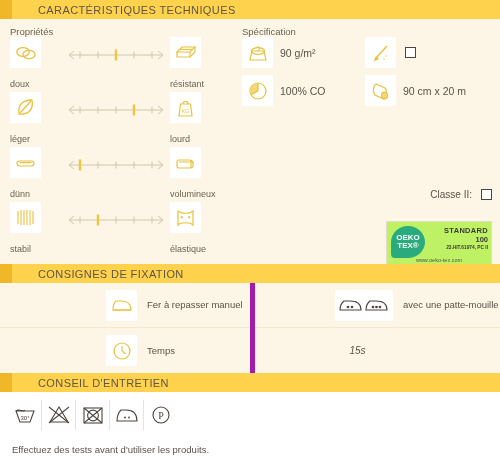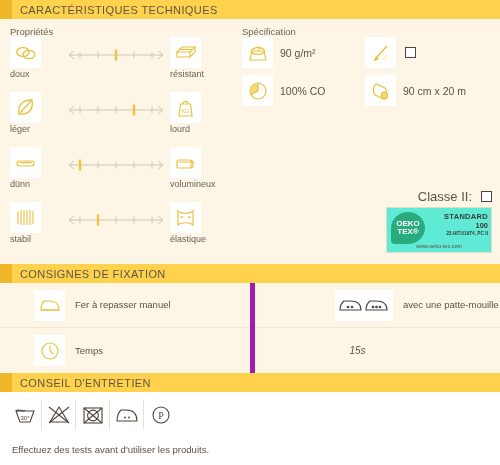--- a/index.html
+++ b/index.html
@@ -13,20 +13,21 @@
     overflow: hidden;
   }
 
   
   .section-header {
     height: 19px;
     background: #ffd24d;
     display: flex;
     align-items: center;
     position: relative;
+    gap: 18px;
   }
   .section-header .tab-accent {
     width: 12px;
     height: 19px;
     background: #f0b828;
     flex: 0 0 12px;
   }
   .section-header .section-title {
     font-size: 11px;
     letter-spacing: 0.4px;
@@ -73,21 +74,21 @@
     height: 31px;
     background: #ffffff;
     display: flex;
     align-items: center;
     justify-content: center;
     flex: 0 0 31px;
   }
   .icon-box svg { display: block; }
   .prop-cap {
     position: absolute;
-    top: 32px;
+    top: 42px;
     font-size: 9px;
     color: #6b6254;
     white-space: nowrap;
   }
   .cap-left  { left: 0px; }
 
   .prop-left-wrap  { position: relative; width: 52px; }
   .prop-right-wrap { position: relative; width: 60px; margin-left: 108px; }
   .prop-right-wrap .icon-box { margin-left: 0; }
 
@@ -128,29 +129,29 @@
   }
 
   
   .classe-wrap {
     position: absolute;
     right: 8px;
     top: 170px;
     display: flex;
     align-items: center;
   }
-  .classe-label { font-size: 13px; color: #5a5248; }
+  .classe-label { font-size: 10px; color: #5a5248; }
 
   .oeko-box {
     position: absolute;
     right: 8px;
-    top: 188px;
+    top: 202px;
     width: 106px;
     height: 46px;
-    background: #5eead4;
+    background: #bef264;
     border: 1px solid #e4dcc8;
     display: flex;
     align-items: flex-start;
     padding: 4px 3px 0 4px;
   }
   .oeko-badge {
     width: 34px;
     height: 32px;
     background: #2aab7e;
     border-radius: 50% 50% 50% 4px;
@@ -182,21 +183,21 @@
   .fix-grid { display: flex; height: 90px; }
   .fix-half {
     width: 50%;
     position: relative;
   }
   .fix-half.right { border-left: 5px solid #a21caf; }
   .fix-cell {
     height: 45px;
     display: flex;
     align-items: center;
-    padding-left: 34px;
+    padding-left: 106px;
   }
   .fix-cell.bordered-bottom { border-bottom: 1px solid #f2e9d2; }
   .fix-text {
     font-size: 9.5px;
     color: #5a5248;
     margin-left: 10px;
     line-height: 1.25;
   }
   .fix-val {
     font-size: 10px;

